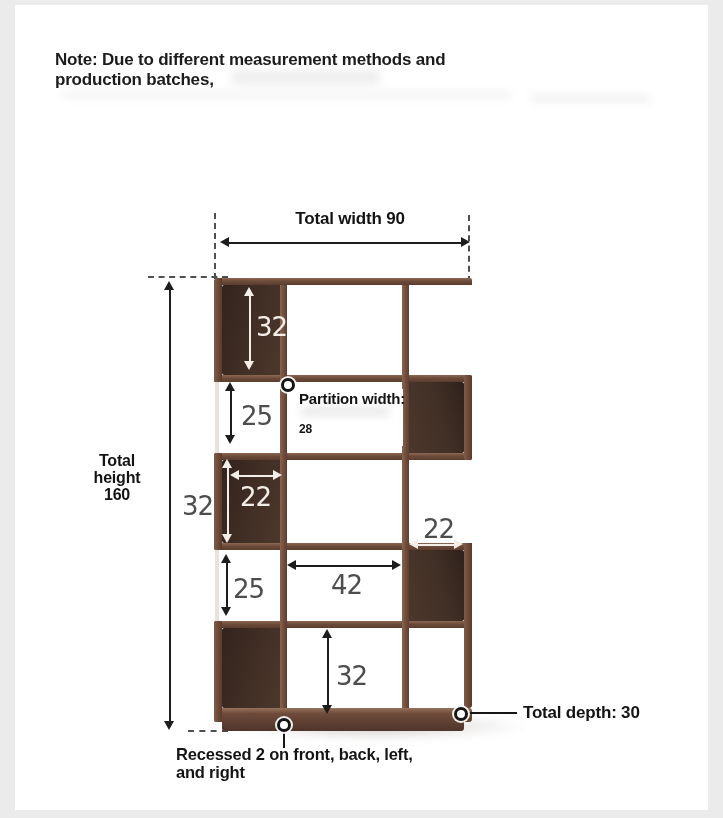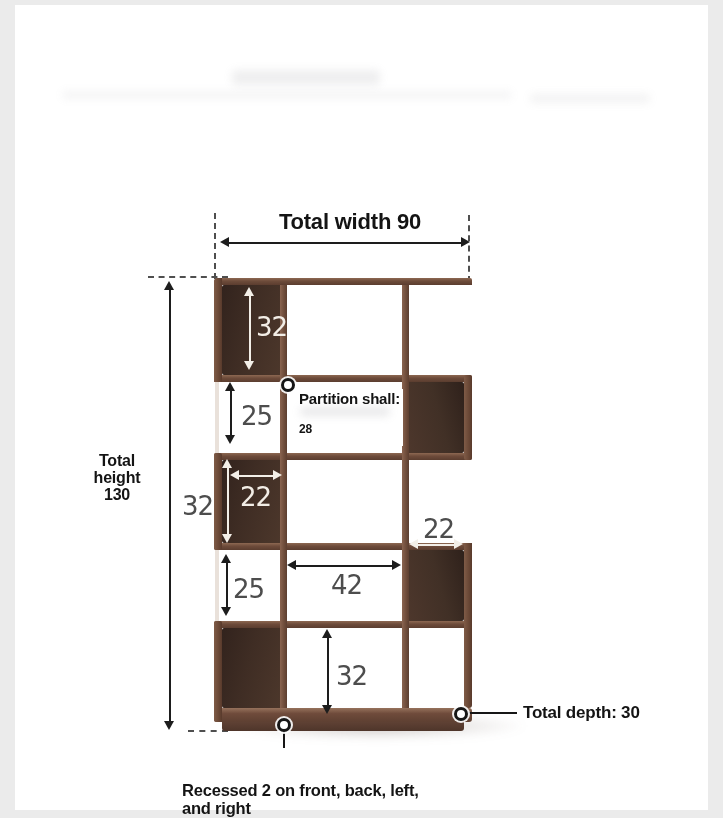--- a/index.html
+++ b/index.html
@@ -5,21 +5,21 @@
   html,body{margin:0;padding:0;}
   .canvas{
     position:relative;width:723px;height:818px;background:#ebebeb;
     font-family:"Liberation Sans",sans-serif;overflow:hidden;
   }
   .sheet{position:absolute;left:15px;top:5px;width:693px;height:805px;background:#ffffff;}
   .abs{position:absolute;}
 
   
   .note-text{font-weight:700;font-size:17px;line-height:20px;color:#1c1c1c;white-space:pre-line;letter-spacing:-0.2px;}
-  .bold-label{font-weight:700;font-size:22px;color:#141414;white-space:pre-line;letter-spacing:-0.2px;}
+  .bold-label{font-weight:700;font-size:17px;color:#141414;white-space:pre-line;letter-spacing:-0.2px;}
   .num{font-family:"DejaVu Sans",sans-serif;font-size:26px;color:#4d4d4d;letter-spacing:-1px;line-height:1;}
   .num.light{color:#f2ede6;}
 
   
   .v-arrow{position:absolute;width:11px;}
   .v-arrow .line{position:absolute;left:4.5px;top:7px;bottom:7px;width:2px;background:currentColor;}
   .v-arrow .ah-up{position:absolute;top:0;left:0;width:0;height:0;
     border-left:5.5px solid transparent;border-right:5.5px solid transparent;border-bottom:9px solid currentColor;}
   .v-arrow .ah-down{position:absolute;bottom:0;left:0;width:0;height:0;
     border-left:5.5px solid transparent;border-right:5.5px solid transparent;border-top:9px solid currentColor;}
@@ -60,37 +60,39 @@
 
   .smudge{position:absolute;background:#9a9aa0;filter:blur(4px);border-radius:4px;}
   .text-panel{position:absolute;background:#ffffff;}
 </style>
 </head>
 <body>
 
 <div class="canvas">
   <div class="sheet"></div>
 
+  <div class="abs note-text" style="left:55px;top:50px;width:500px;">Note: Due to different measurement methods and
+production batches,</div>
 
   <div class="smudge" style="left:232px;top:70px;width:148px;height:15px;opacity:.16;"></div>
   <div class="smudge" style="left:62px;top:91px;width:450px;height:8px;opacity:.10;"></div>
   <div class="smudge" style="left:530px;top:94px;width:120px;height:9px;opacity:.12;"></div>
 
   <div class="abs bold-label" style="left:250px;top:209px;width:200px;text-align:center;">Total width 90</div>
   <div class="h-arrow dark-arrow" style="left:220px;top:237px;width:250px;">
     <div class="ah-left"></div>
       <div class="line"></div>
       <div class="ah-right"></div>
   </div>
   <div class="dash-v" style="left:214px;top:213px;height:66px;"></div>
   <div class="dash-v" style="left:468px;top:215px;height:67px;"></div>
 
   <div class="abs bold-label" style="left:87px;top:452px;width:60px;text-align:center;font-size:16px;line-height:17px;">Total
 height
-130</div>
+160</div>
   <div class="v-arrow dark-arrow" style="left:164px;top:281px;height:449px;">
     <div class="ah-up"></div>
       <div class="line"></div>
       <div class="ah-down"></div>
   </div>
   <div class="dash-h" style="left:148px;top:276px;width:80px;"></div>
   <div class="dash-h" style="left:188px;top:730px;width:40px;"></div>
 
   <div class="floor-shadow"></div>
   <div class="shelf">
@@ -130,21 +132,21 @@
   <div class="v-arrow dark-arrow" style="left:225px;top:382px;height:62px;z-index:3;">
     <div class="ah-up"></div>
       <div class="line"></div>
       <div class="ah-down"></div>
   </div>
   <div class="abs num" style="left:241px;top:403px;z-index:3;">25</div>
 
   <div class="text-panel" style="left:293px;top:389px;width:110px;height:57px;z-index:3;"></div>
   <div class="smudge" style="left:300px;top:407px;width:90px;height:9px;opacity:.22;z-index:4;"></div>
   <div class="callout-dot" style="left:281px;top:378px;z-index:4;"></div>
-  <div class="abs bold-label" style="left:299px;top:390px;font-size:15px;z-index:4;">Partition shall:</div>
+  <div class="abs bold-label" style="left:299px;top:390px;font-size:15px;z-index:4;">Partition width:</div>
   <div class="abs bold-label" style="left:299px;top:422px;font-size:12px;z-index:4;">28</div>
 
   <div class="abs num" style="left:182px;top:493px;">32</div>
   <div class="v-arrow light-arrow" style="left:222px;top:459px;height:84px;z-index:3;">
     <div class="ah-up"></div>
       <div class="line"></div>
       <div class="ah-down"></div>
   </div>
   <div class="h-arrow light-arrow" style="left:230px;top:470px;width:52px;z-index:3;">
     <div class="ah-left"></div>
@@ -175,19 +177,19 @@
 
   <div class="v-arrow dark-arrow" style="left:322px;top:629px;height:85px;z-index:3;">
     <div class="ah-up"></div>
       <div class="line"></div>
       <div class="ah-down"></div>
   </div>
   <div class="abs num" style="left:336px;top:663px;z-index:3;">32</div>
 
   <div class="callout-dot" style="left:277px;top:718px;z-index:4;"></div>
   <div class="callout-line" style="left:283px;top:731px;width:2px;height:17px;z-index:3;"></div>
-  <div class="abs bold-label" style="left:182px;top:745px;font-size:16.5px;line-height:18px;margin-top:36px;">Recessed 2 on front, back, left,
+  <div class="abs bold-label" style="left:176px;top:745px;font-size:16.5px;line-height:18px;">Recessed 2 on front, back, left,
 and right</div>
 
   <div class="callout-dot" style="left:454px;top:707px;z-index:4;"></div>
   <div class="callout-line" style="left:468px;top:712px;width:49px;height:2px;z-index:3;"></div>
   <div class="abs bold-label" style="left:523px;top:703px;font-size:17px;">Total depth: 30</div>
 </div>
 
 </body></html>

